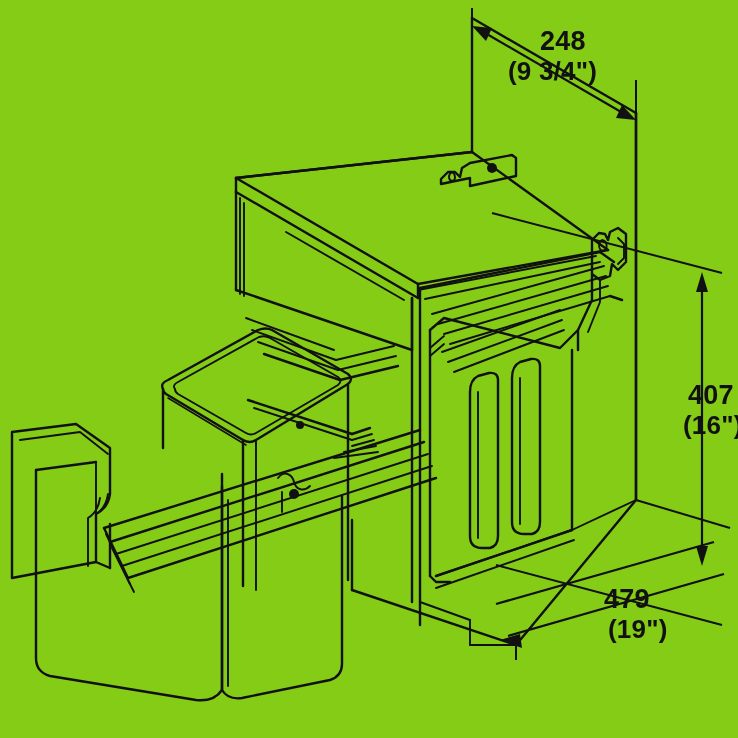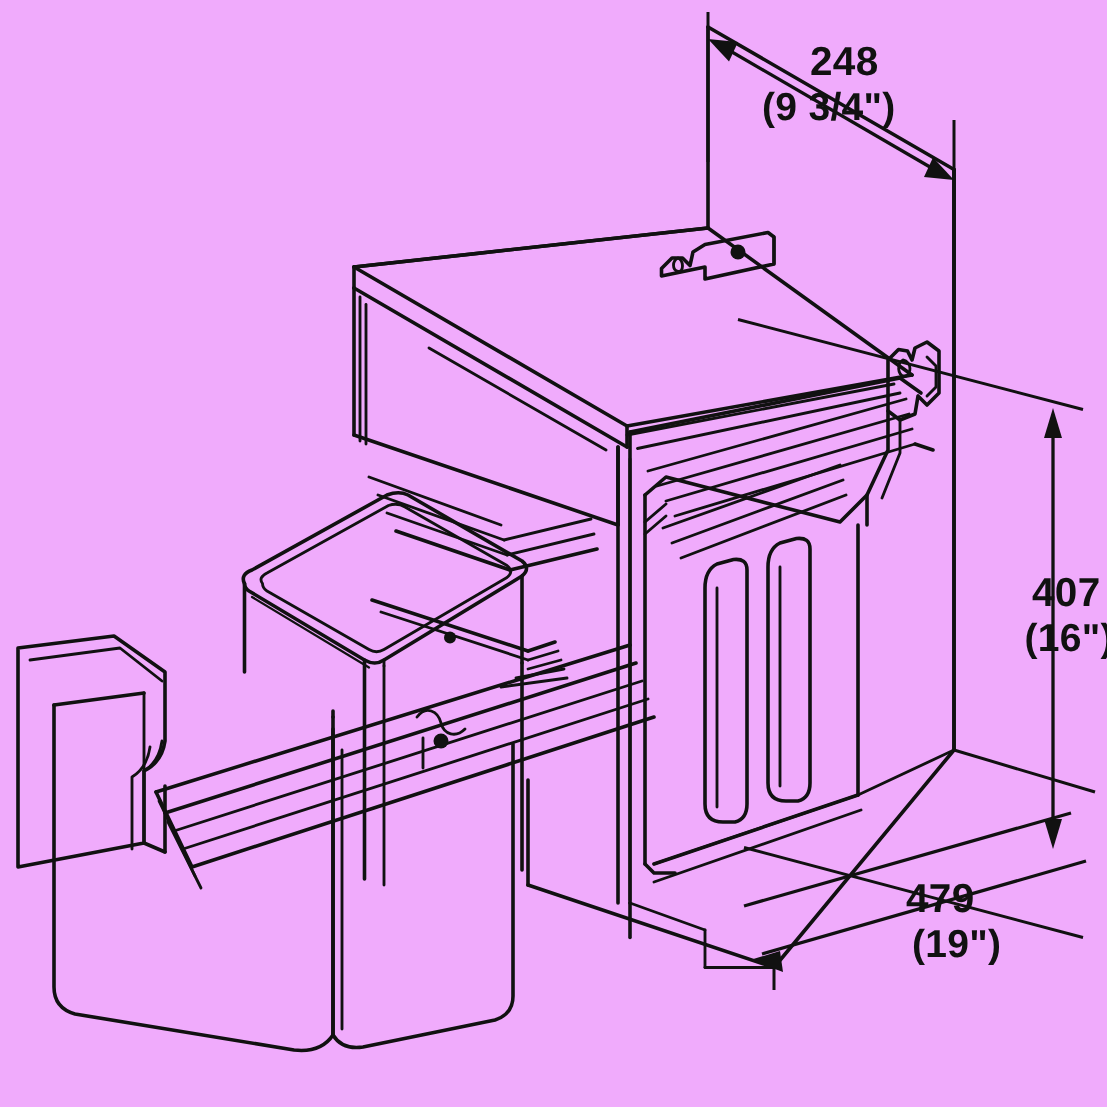--- a/index.html
+++ b/index.html
@@ -7,21 +7,21 @@
     padding: 0;
     background: #ffffff;
   }
   body {
     font-family: "Liberation Sans", sans-serif;
   }
   #drawing-root {
     position: relative;
     width: 738px;
     height: 738px;
-    background: #f0abfc;
+    background: #84cc16;
     overflow: hidden;
   }
   svg#tech-drawing {
     display: block;
     width: 738px;
     height: 738px;
   }
   .ln {
     fill: none;
     stroke: #111111;

